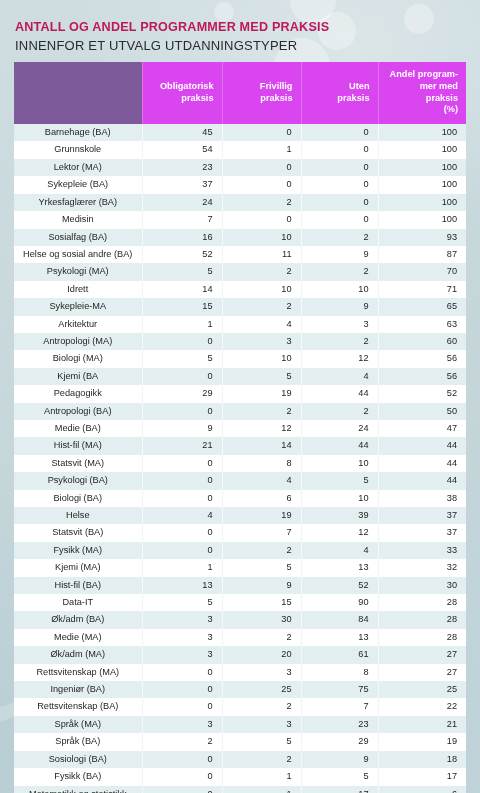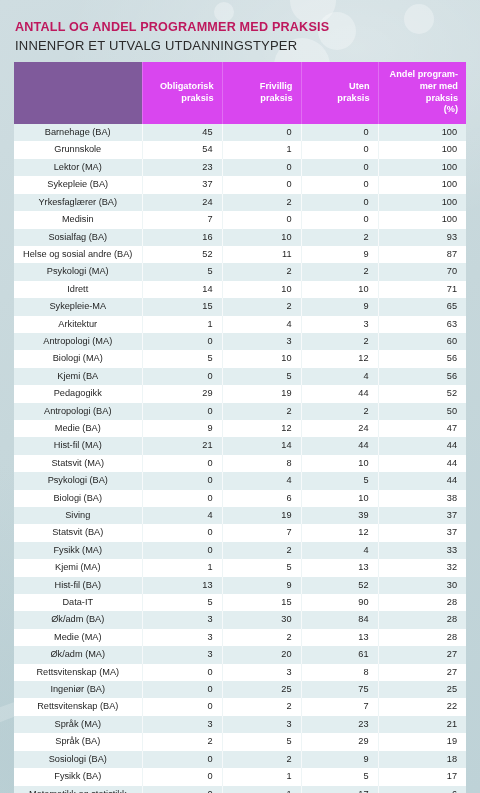--- a/index.html
+++ b/index.html
@@ -331,21 +331,21 @@
           <td class="cell-val">44</td>
         </tr>
         <tr class="row-even">
           <td class="cell-name">Biologi (BA)</td>
           <td class="cell-val">0</td>
           <td class="cell-val">6</td>
           <td class="cell-val">10</td>
           <td class="cell-val">38</td>
         </tr>
         <tr class="row-odd">
-          <td class="cell-name">Siving</td>
+          <td class="cell-name">Helse</td>
           <td class="cell-val">4</td>
           <td class="cell-val">19</td>
           <td class="cell-val">39</td>
           <td class="cell-val">37</td>
         </tr>
         <tr class="row-even">
           <td class="cell-name">Statsvit (BA)</td>
           <td class="cell-val">0</td>
           <td class="cell-val">7</td>
           <td class="cell-val">12</td>

